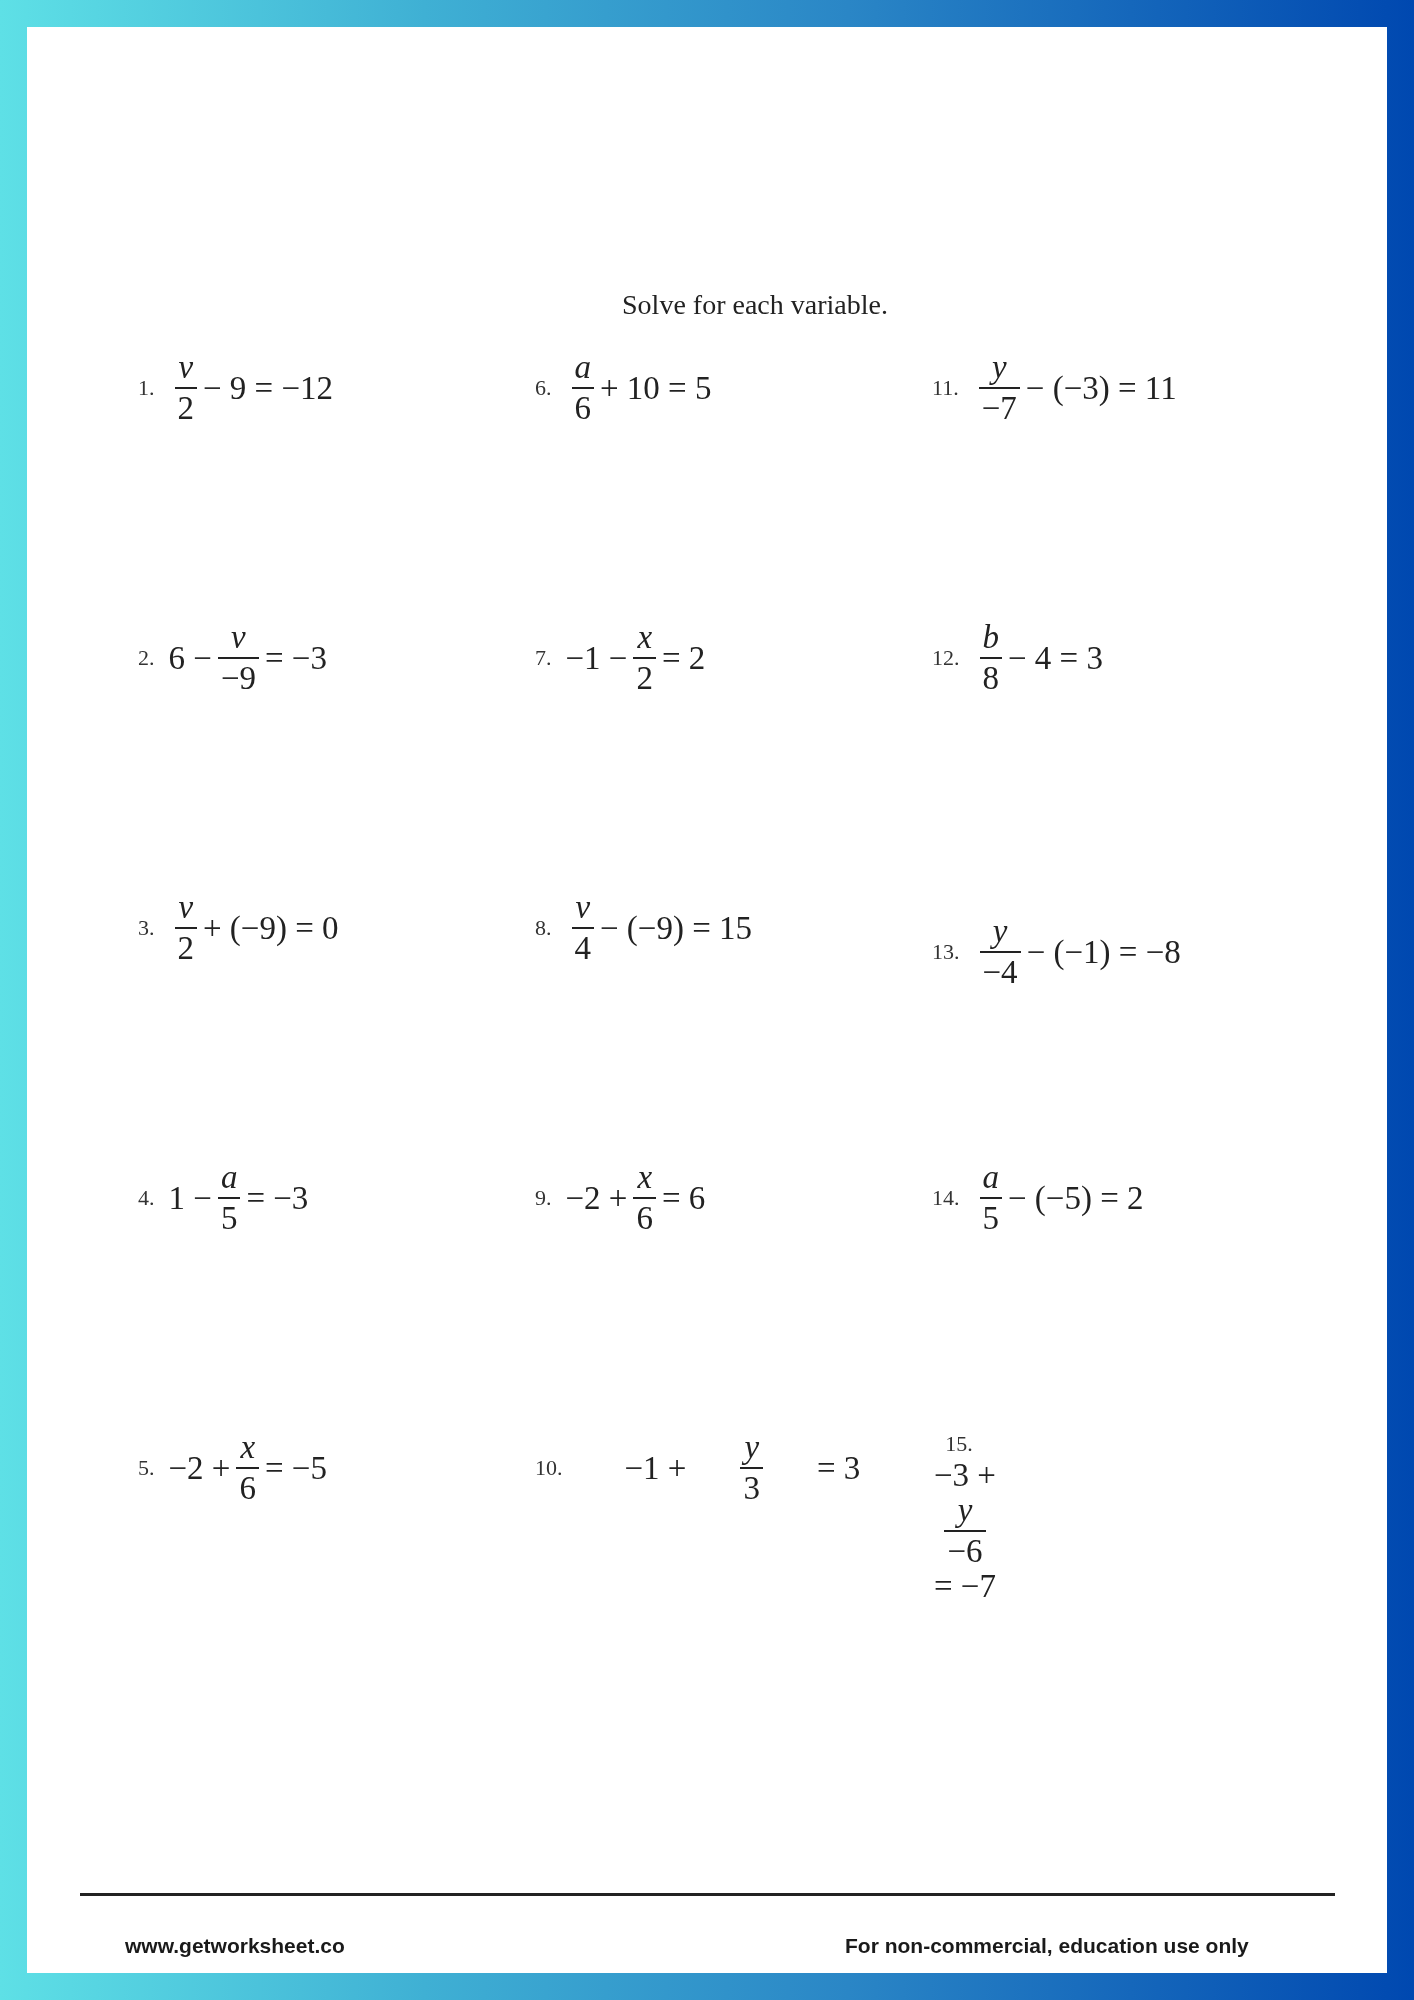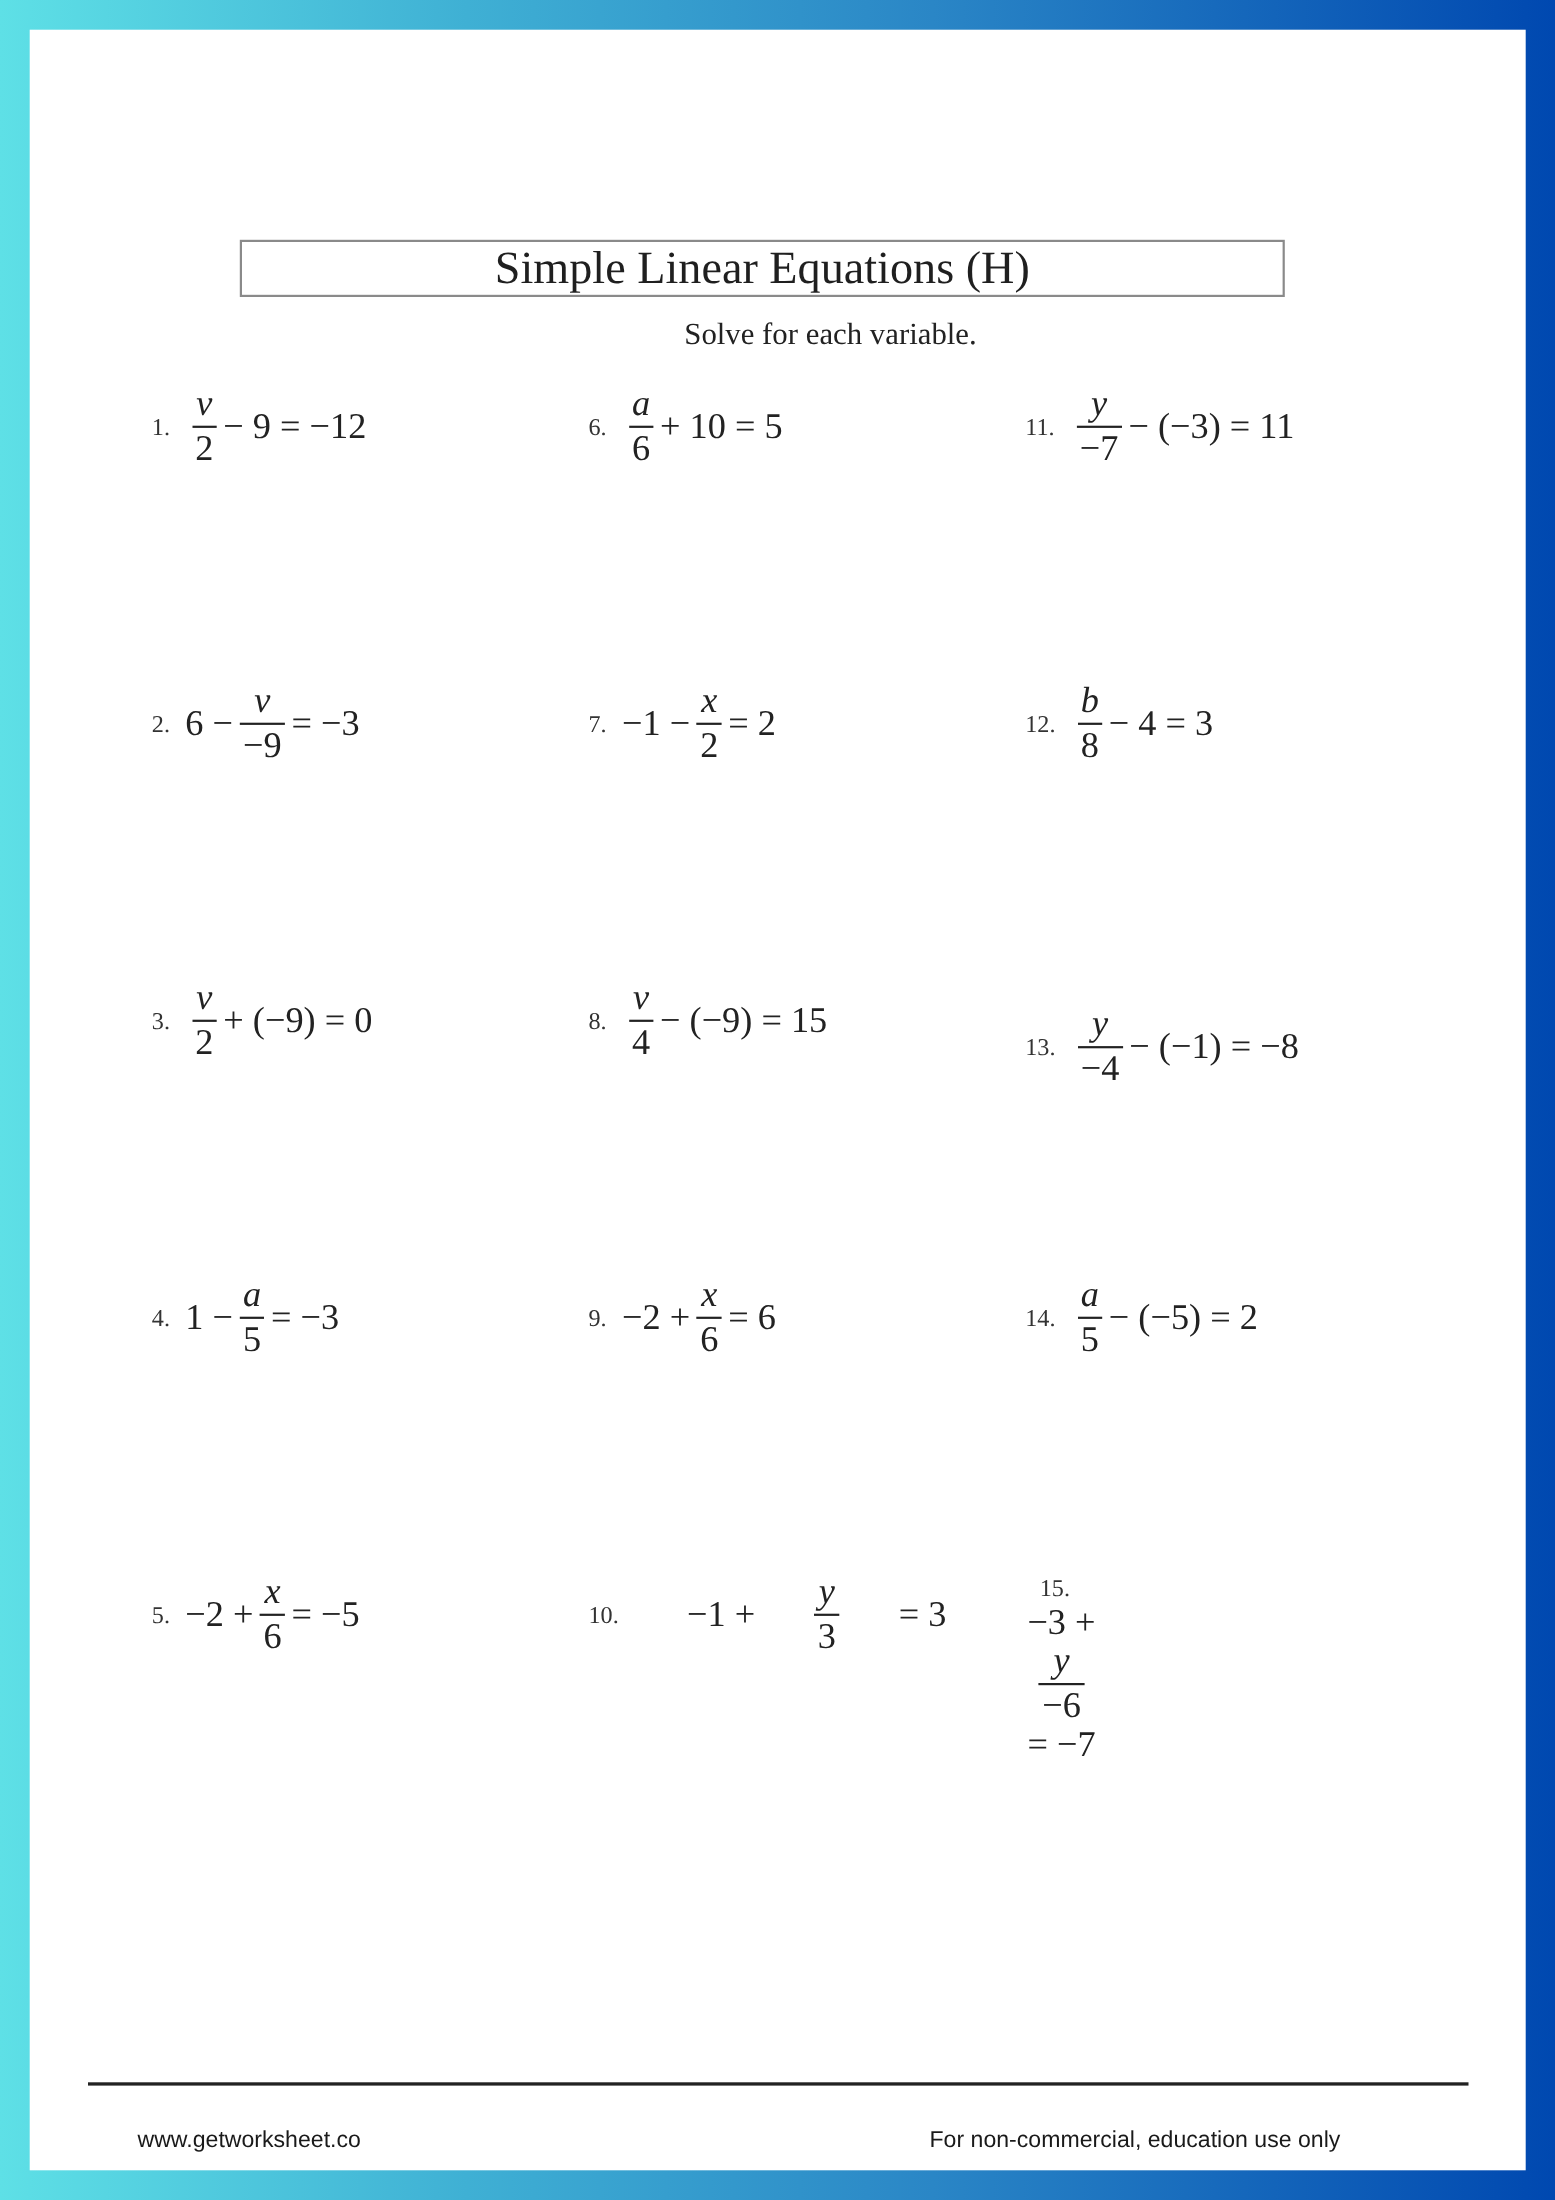--- a/index.html
+++ b/index.html
@@ -32,30 +32,29 @@
       vertical-align: middle; margin: 0 4px;
     }
     .frac .top { font-style: italic; line-height: 1; padding: 0 3px 3px; }
     .frac .bot { line-height: 1; padding: 3px 3px 0; border-top: 2px solid #222; }
     .seg { padding: 0 2px; }
     .footer-rule {
       position: absolute; left: 53px; top: 1866px; width: 1255px; height: 3px; background: #222;
     }
     .footer-left, .footer-right {
       position: absolute; top: 1907px; font-family: "Liberation Sans", "DejaVu Sans", sans-serif;
-      font-weight: normal; font-size: 21px; color: #1a1a1a;
+      font-weight: bold; font-size: 21px; color: #1a1a1a;
     }
     .footer-left { left: 98px; }
     .footer-right { left: 818px; }
   </style>
 </head>
 <body>
 
 <div class="page">
-  <div class="title-box">Simple Linear Equations (H)</div>
   <div class="subtitle">Solve for each variable.</div>
 
   <div id="problems">
       <div class="problem" style="left: 111px; top: 324px;">
         <span class="num">1.</span>
         <span class="seg"></span>
         <span class="frac">
           <span class="top">v</span>
           <span class="bot">2</span>
         </span>

